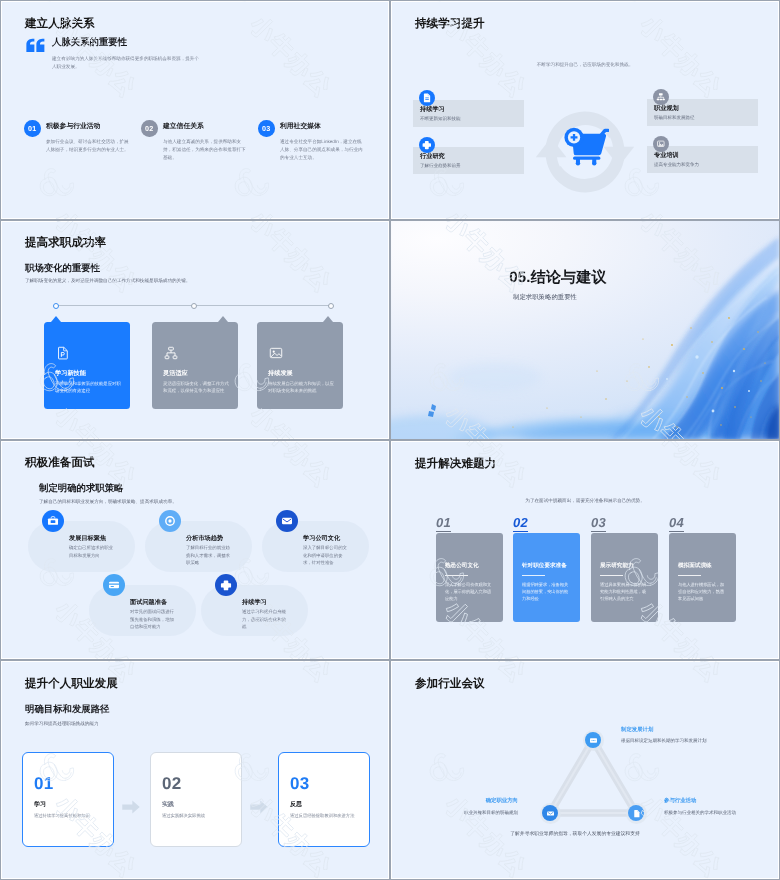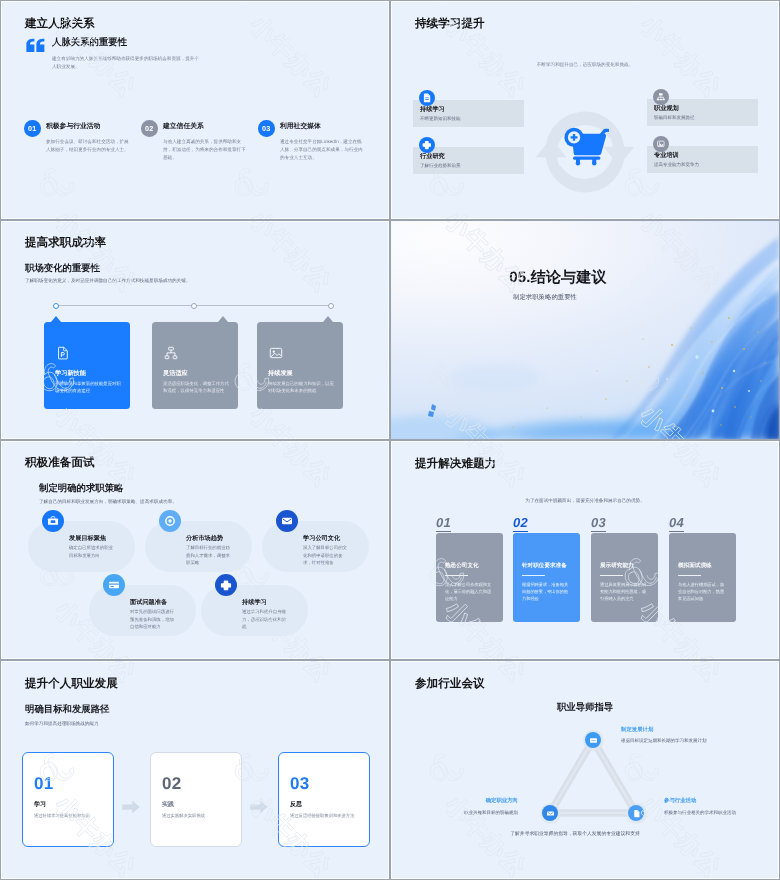--- a/index.html
+++ b/index.html
@@ -635,21 +635,20 @@
             <use href="#wmunit" x="270" y="331"></use>
             <use href="#wmunit" x="465" y="331"></use>
           </svg>
         </div>
 </div>
     </div>
 
 <div class="slide">
       <div class="canvas s8">
   <div class="s8-title stitle">参加行业会议</div>
-  <div class="s8-head">职业导师指导</div>
   <svg class="s8-tri" viewBox="0 0 388 218">
     <path d="M202 79 L245 152 L159 152 Z" fill="none" stroke="#d9e0ea" stroke-width="7.5" stroke-linejoin="round"></path>
     <path d="M202 79 L245 152 L159 152 Z" fill="none" stroke="#e2e8f1" stroke-width="2.2" stroke-linejoin="round"></path>
   </svg>  
         <div class="s8-node" style="left:202px;top:79px">
     <div class="s8-ring"></div>
     <div class="s8-dot">
             <svg viewBox="0 0 24 24">
               <rect x="4.4" y="7.2" width="15.2" height="9.6" rx="1.6" fill="#fff"></rect>
               <circle cx="8.8" cy="12" r="1.1" fill="#49a6f5"></circle>

